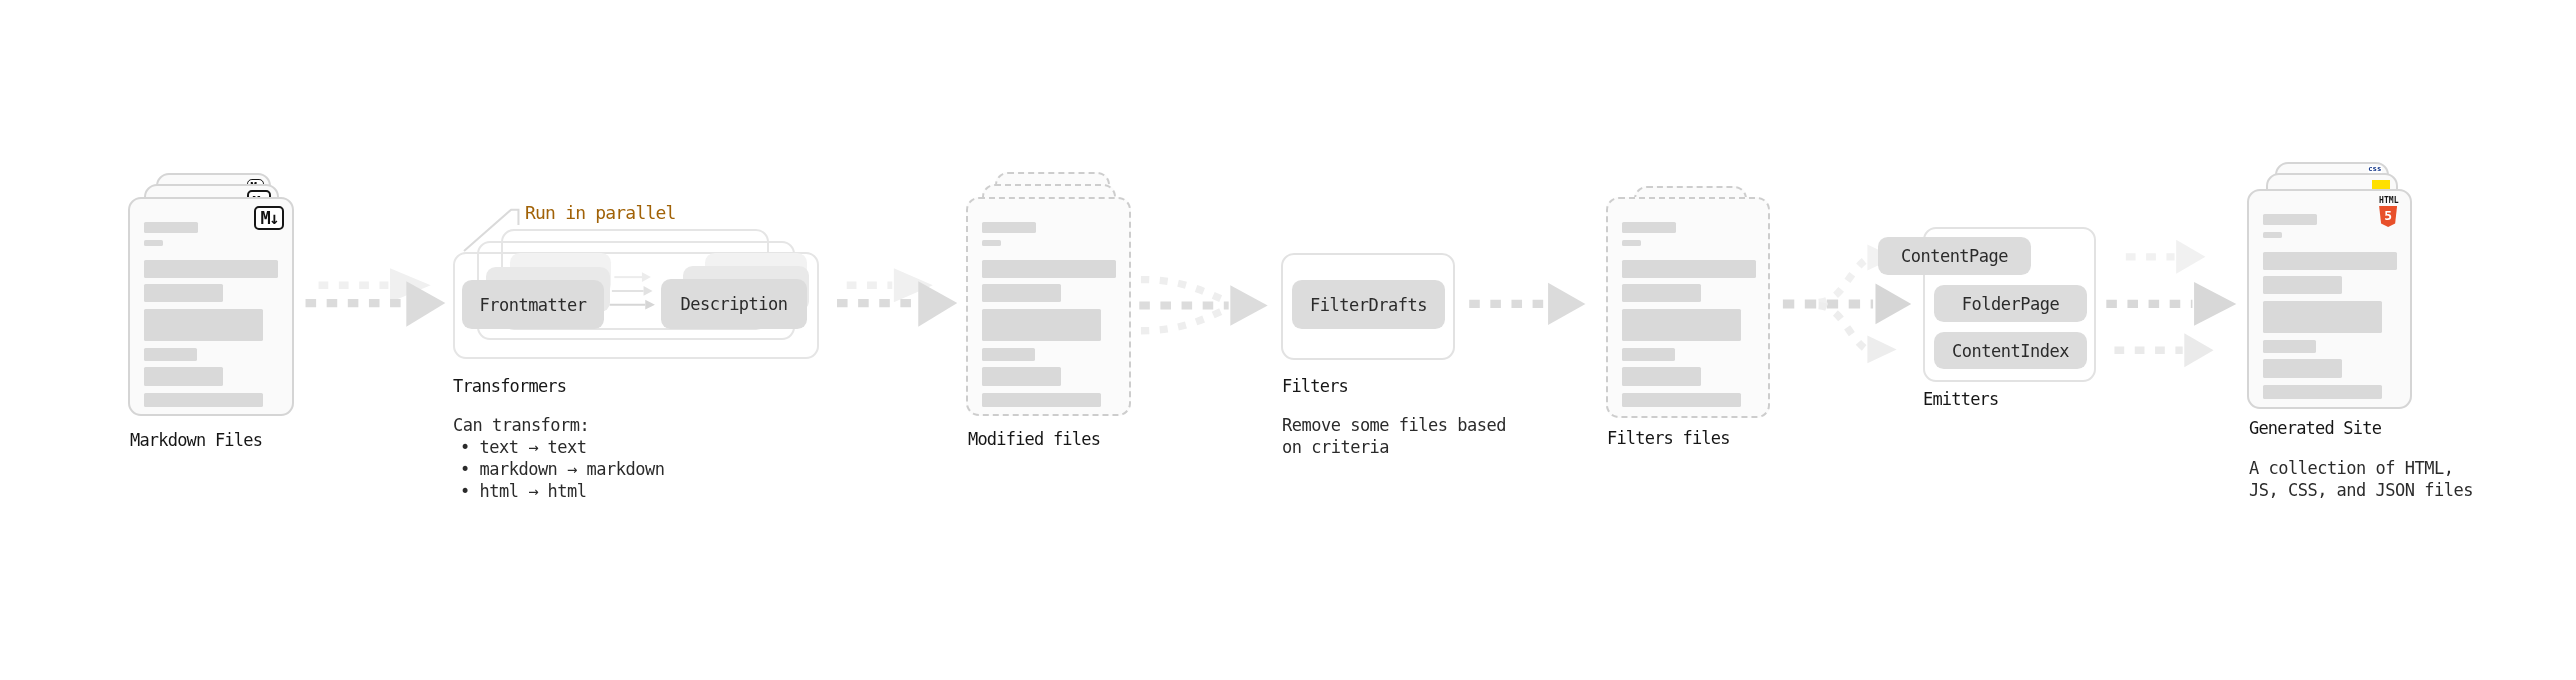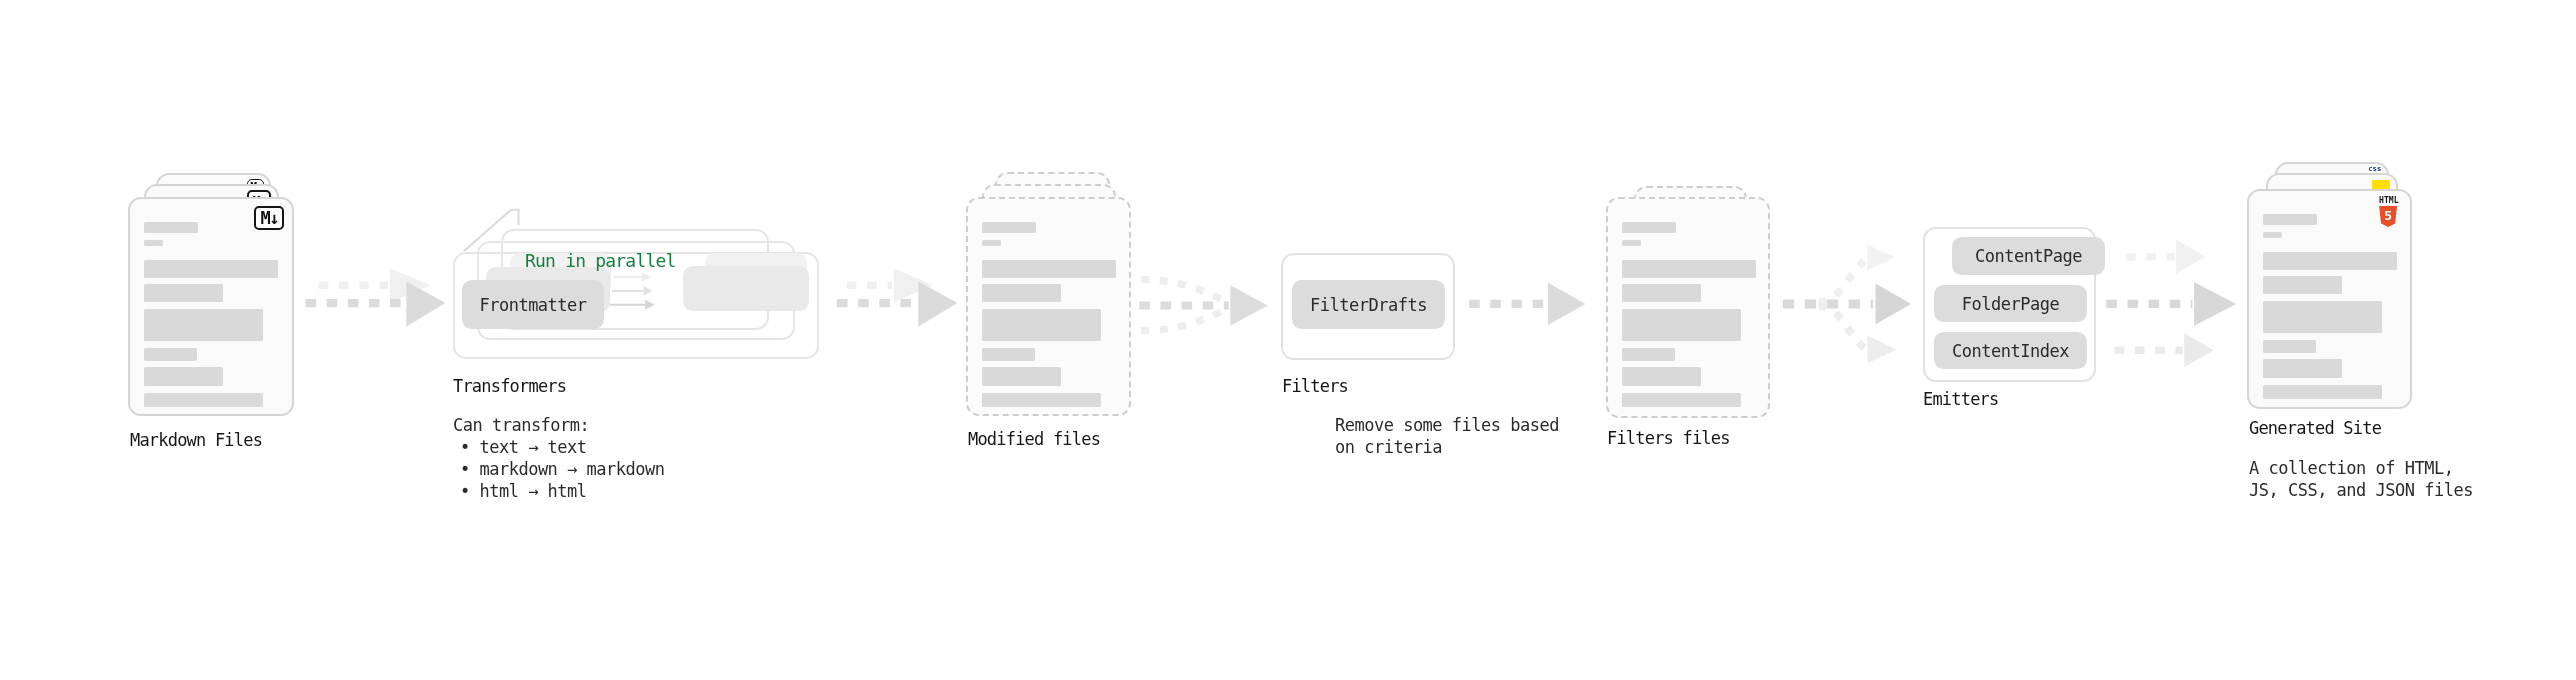--- a/index.html
+++ b/index.html
@@ -37,21 +37,21 @@
     background:#dcdcdc;border-radius:9.8px;display:flex;align-items:center;
     justify-content:center;font-size:17px;letter-spacing:-0.5px;color:#2b2b2b;
     box-sizing:border-box;
   }
   .pill.mid{background:#e9e9e9;}
   .pill.back{background:#f2f2f2;}
 
   
   .stage-title{font-size:17px;letter-spacing:-0.8px;color:#161616;white-space:nowrap;}
   .stage-sub{font-size:17px;letter-spacing:-0.5px;line-height:22px;color:#2b2b2b;white-space:nowrap;}
-  .annotation{font-size:18px;letter-spacing:-0.8px;color:#15803d;white-space:nowrap;margin-top:48px;}
+  .annotation{font-size:18px;letter-spacing:-0.8px;color:#a16207;white-space:nowrap;}
 
   
   .html5-word{font-size:8.1px;font-weight:bold;color:#161616;letter-spacing:0px;text-align:center;}
   .html5-shield{
     width:18px;height:21px;margin-top:0.8px;background:#e8502a;
     clip-path:polygon(0% 0%,100% 0%,89% 84%,50% 100%,11% 84%);
     color:#ffffff;font-weight:bold;font-size:13px;line-height:20.3px;text-align:center;
   }
   .css-badge{background:#ffffff;text-align:center;}
   .css-word{font-size:7.3px;font-weight:bold;color:#173a8c;line-height:6.5px;display:block;}
@@ -165,20 +165,21 @@
   <div class="abs frame ghost" style="left:501px;top:229px;width:268px;height:101px;z-index:1;"></div>
   <div class="abs frame ghost" style="left:477px;top:241px;width:318px;height:99px;z-index:1;"></div>
   <div class="abs frame ghost" style="left:453px;top:252px;width:366px;height:107px;z-index:1;"></div>
 
   <div class="abs pill back" style="left:510px;top:253px;width:101px;height:41px;z-index:2;"></div>
   <div class="abs pill mid" style="left:486px;top:267px;width:124px;height:45px;z-index:3;"></div>
   <div class="abs pill" style="left:462px;top:280px;width:142px;height:49px;z-index:4;">Frontmatter</div>
 
   <div class="abs pill back" style="left:705px;top:253px;width:102px;height:41px;z-index:2;"></div>
   <div class="abs pill mid" style="left:683px;top:266px;width:126px;height:45px;z-index:3;"></div>
+  <div class="abs pill" style="left:661px;top:279px;width:146px;height:50px;z-index:4;">Description</div>
 
   <div class="abs stage-title" style="left:453px;top:376px;z-index:4;">Transformers</div>
   <div class="abs stage-sub" style="left:453px;top:414px;z-index:4;">Can transform:</div>
   <div class="abs stage-sub" style="left:460px;top:436px;z-index:4;">
     <div>• text → text</div>
     <div>• markdown → markdown</div>
     <div>• html → html</div>
   </div>
 
   <div class="abs doc dashed" style="left:995px;top:172px;width:115px;height:41px;z-index:1;"></div>
@@ -193,42 +194,42 @@
       <div class="bar" style="width:53px;height:12.2px;margin-top:7.3px;"></div>
       <div class="bar" style="width:79px;height:18.7px;margin-top:6.5px;"></div>
       <div class="bar" style="width:119px;height:14px;margin-top:7.3px;"></div>
     </div>
   </div>
   <div class="abs stage-title" style="left:968px;top:429px;z-index:4;">Modified files</div>
 
   <div class="abs frame" style="left:1281px;top:253px;width:174px;height:107px;z-index:1;"></div>
   <div class="abs pill" style="left:1292px;top:280px;width:153px;height:49px;z-index:2;">FilterDrafts</div>
   <div class="abs stage-title" style="left:1282px;top:376px;z-index:4;">Filters</div>
-  <div class="abs stage-sub" style="left:1335px;top:414px;z-index:4;">
+  <div class="abs stage-sub" style="left:1282px;top:414px;z-index:4;">
     <div>Remove some files based</div>
     <div>on criteria</div>
   </div>
 
   <div class="abs doc dashed" style="left:1634px;top:186px;width:113px;height:41px;z-index:1;"></div>
   <div class="abs doc dashed" style="left:1606px;top:197px;width:164px;height:221px;z-index:2;">
     <div>
       <div class="bar" style="width:54px;height:11.4px;margin-top:23px;"></div>
       <div class="bar" style="width:18.7px;height:5.7px;margin-top:6.5px;"></div>
       <div class="bar" style="width:134px;height:18px;margin-top:14px;"></div>
       <div class="bar" style="width:79px;height:18px;margin-top:6.5px;"></div>
       <div class="bar" style="width:119px;height:32.5px;margin-top:6.5px;"></div>
       <div class="bar" style="width:53px;height:12.2px;margin-top:7.3px;"></div>
       <div class="bar" style="width:79px;height:18.7px;margin-top:6.5px;"></div>
       <div class="bar" style="width:119px;height:14px;margin-top:7.3px;"></div>
     </div>
   </div>
   <div class="abs stage-title" style="left:1607px;top:428px;z-index:4;">Filters files</div>
 
   <div class="abs frame" style="left:1923px;top:227px;width:173px;height:155px;z-index:1;"></div>
-  <div class="abs pill" style="left:1952px;top:237px;width:153px;height:38px;z-index:2;">ContentPage</div>
+  <div class="abs pill" style="left:1878px;top:237px;width:153px;height:38px;z-index:2;">ContentPage</div>
   <div class="abs pill" style="left:1934px;top:285px;width:153px;height:37px;z-index:2;">FolderPage</div>
   <div class="abs pill" style="left:1934px;top:332px;width:153px;height:37px;z-index:2;">ContentIndex</div>
   <div class="abs stage-title" style="left:1923px;top:389px;z-index:4;">Emitters</div>
 
   <div class="abs doc" style="left:2275px;top:162px;width:114px;height:41px;z-index:1;">
     <div class="abs css-badge" style="right:4.9px;top:2.4px;">
       <span class="css-word">css</span>
       <div class="css-bar"></div>
     </div>
   </div>

